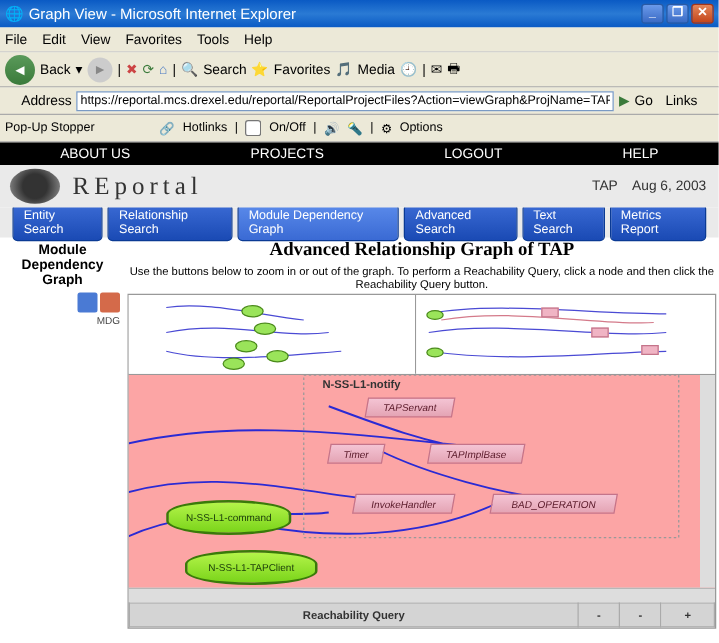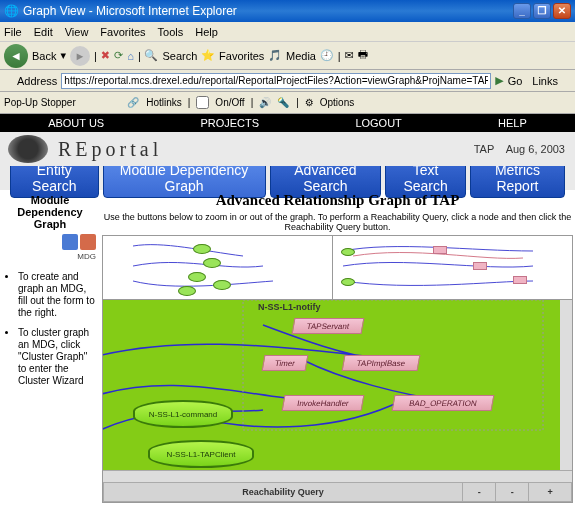--- a/index.html
+++ b/index.html
@@ -17,36 +17,36 @@
 .address-bar { background: #ece9d8; height: 22px; display: flex; align-items: center; padding: 0 17px; gap: 4px; border-bottom: 1px solid #aaa; }
 .address-input { flex: 1; height: 16px; border: 1px solid #7a9ac4; font-size: 10px; padding: 0 2px; background: #fff; }
 .toolbar-row2 { background: #ece9d8; height: 22px; display: flex; align-items: center; padding: 0 4px; gap: 6px; border-bottom: 1px solid #aaa; font-size: 10px; }
 .app-nav { background: #000; color: #fff; height: 18px; display: flex; justify-content: space-around; align-items: center; font-size: 11px; }
 .app-nav span { cursor: pointer; }
 .header-area { height: 34px; background: #eaeaea; display: flex; align-items: center; padding: 0 8px; position: relative; }
 .header-logo { width: 40px; height: 28px; background: radial-gradient(circle, #333 40%, #999); border-radius: 50%; }
 .header-title { font-family: Georgia, serif; font-size: 20px; letter-spacing: 4px; margin-left: 10px; color: #333; }
 .header-right { position: absolute; right: 10px; font-size: 11px; color: #333; }
 .tab-row { background: #eaeaea; height: 24px; display: flex; align-items: center; gap: 4px; padding: 0 10px; }
-.tab-btn { background: linear-gradient(to bottom, #3a6ad4, #1a4ab4); color: #fff; font-size: 14px; padding: 3px 8px; border-radius: 4px; border: 1px solid #0a3a94; text-align: center; cursor: pointer; }
+.tab-btn { background: linear-gradient(to bottom, #3a6ad4, #1a4ab4); color: #fff; font-size: 10px; padding: 3px 8px; border-radius: 4px; border: 1px solid #0a3a94; cursor: pointer; }
 .tab-btn.active { background: linear-gradient(to bottom, #5a8aea, #3a6ad4); }
 .content-wrap { display: flex; height: 332px; }
 .sidebar { width: 100px; padding: 4px; font-size: 10px; }
 .sidebar-title { font-weight: bold; text-align: center; font-size: 11px; margin-bottom: 4px; }
 .sidebar-icons { text-align: right; margin: 4px 0; font-size: 8px; color: #444; }
 .sidebar ul { list-style: disc; margin-left: 14px; margin-top: 10px; }
 .sidebar li { margin-bottom: 8px; line-height: 1.2; }
 .main-area { flex: 1; padding: 2px; }
 .main-title { font-family: Georgia, serif; font-size: 15px; font-weight: bold; text-align: center; }
 .instructions { font-size: 9px; text-align: center; margin: 3px 0; }
 .graph-panels { border: 1px solid #999; }
 .top-panels { display: flex; height: 64px; border-bottom: 1px solid #999; }
 .panel-left { width: 230px; border-right: 1px solid #999; position: relative; background: #fff; }
 .panel-right { flex: 1; position: relative; background: #fff; }
-.main-panel { height: 170px; position: relative; background: #84cc16; overflow: hidden; border-right: 12px solid #ddd; }
+.main-panel { height: 170px; position: relative; background: #fca5a5; overflow: hidden; border-right: 12px solid #ddd; }
 .scrollbar-h { height: 12px; background: #ddd; border-top: 1px solid #aaa; }
 .node-green { position: absolute; background: linear-gradient(to bottom, #b4f44a, #7ad41a); border: 2px solid #3a7a0a; border-radius: 50%/40%; font-size: 8px; display: flex; align-items: center; justify-content: center; color: #1a3a0a; padding: 12px 6px; }
 .node-pink { position: absolute; background: linear-gradient(to bottom, #f4c4d4, #e4a4b4); border: 1px solid #c4748a; font-size: 8px; display: flex; align-items: center; justify-content: center; color: #5a1a2a; padding: 2px 4px; transform: skew(-10deg); }
 .cluster-label { position: absolute; font-size: 9px; color: #333; font-weight: bold; }
 .edges { position: absolute; inset: 0; }
 .bottom-table { width: 100%; border-collapse: collapse; font-size: 9px; }
 .bottom-table td { border: 1px solid #aaa; background: #d4d4d4; text-align: center; padding: 4px 2px; font-weight: bold; color: #333; }
 .mini-node { position: absolute; background: #9ae45a; border: 1px solid #4a8a1a; border-radius: 50%; }
 .mini-pink { position: absolute; background: #f0b4c4; border: 1px solid #c4748a; }
 </style>
@@ -132,39 +132,36 @@
   <div class="header-title">REportal</div>
   <div class="header-right">
     <span>TAP</span>
     &nbsp;&nbsp;
     <span>Aug 6, 2003</span>
   </div>
 </div>
 
 <div class="tab-row">
   <div class="tab-btn">Entity Search</div>
+  <div class="tab-btn">Relationship Search</div>
   <div class="tab-btn active">Module Dependency Graph</div>
   <div class="tab-btn">Advanced Search</div>
   <div class="tab-btn">Text Search</div>
   <div class="tab-btn">Metrics Report</div>
 </div>
 
 <div class="content-wrap">
   <div class="sidebar">
     <div class="sidebar-title">Module Dependency Graph</div>
     <div class="sidebar-icons">
       <span style="display:inline-block;width:16px;height:16px;background:#4a7ad4;border-radius:2px"></span>
       <span style="display:inline-block;width:16px;height:16px;background:#d46a4a;border-radius:2px"></span>
       <br>
       <span>MDG</span>
     </div>
-    <ul>
-      <li>To create and graph an MDG, fill out the form to the right.</li>
-      <li>To cluster graph an MDG, click "Cluster Graph" to enter the Cluster Wizard</li>
-    </ul>
   </div>
 
   <div class="main-area">
     <div class="main-title">Advanced Relationship Graph of TAP</div>
     <div class="instructions">Use the buttons below to zoom in or out of the graph. To perform a Reachability Query, click a node and then click the Reachability Query button.</div>
 
     <div class="graph-panels">
       <div class="top-panels">
         <div class="panel-left">
           <svg class="edges" width="100%" height="100%">

